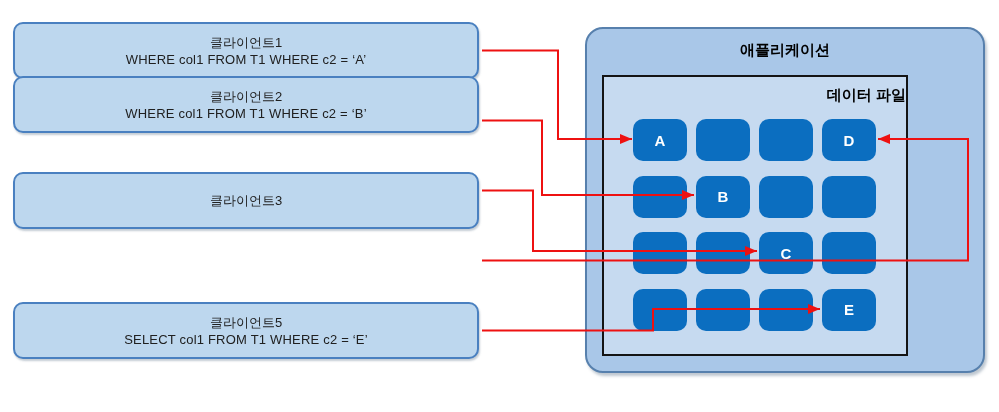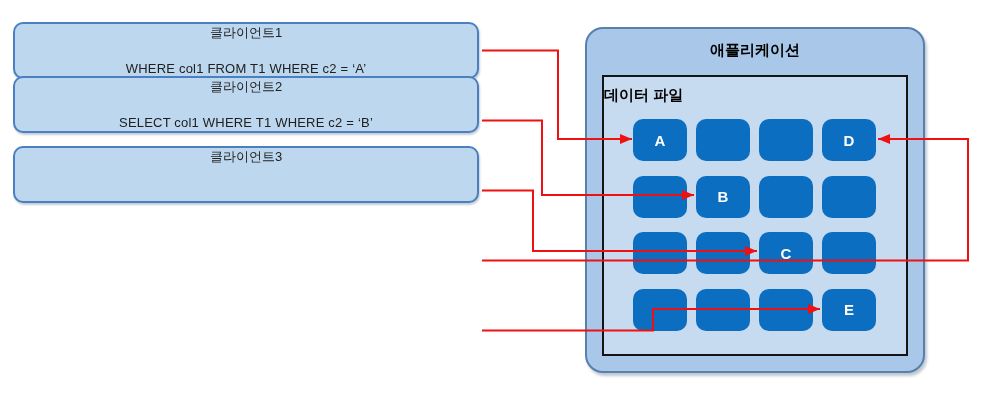--- a/index.html
+++ b/index.html
@@ -4,43 +4,43 @@
 <style>
   html,body { margin:0; padding:0; background:#ffffff; }
   .canvas {
     position:relative; width:999px; height:412px; background:#ffffff;
     font-family:"Liberation Sans","DejaVu Sans",sans-serif; overflow:hidden;
   }
   
   .client {
     position:absolute; left:13px; width:466px; height:57px;
     background:#BDD7EE; border:2px solid #4A80C0; border-radius:10px;
-    display:flex; flex-direction:column; align-items:center; justify-content:space-between;
+    display:flex; flex-direction:column; align-items:center; justify-content:center;
     color:#202020; box-sizing:border-box;
     box-shadow:1px 2px 2px rgba(110,130,150,.40);
   }
   .client .t { font-size:13px; line-height:17px; }
   .client .q { font-size:13px; line-height:17px; letter-spacing:.2px; }
-  .c1{top:22px}.c2{top:76px}.c3{top:146px}.c4{top:232px}.c5{top:302px}
+  .c1{top:22px}.c2{top:76px}.c3{top:172px}.c4{top:232px}.c5{top:302px}
 
   
   .app {
-    position:absolute; left:585px; top:27px; width:340px; height:346px;
+    position:absolute; left:585px; top:27px; width:400px; height:346px;
     background:#A9C7E8; border:2px solid #5780AD; border-radius:18px;
     box-sizing:border-box; box-shadow:2px 3px 3px rgba(110,130,150,.45);
   }
   .app-title {
     position:absolute; top:12px; left:0; right:0; text-align:center;
     font-weight:bold; font-size:15px; color:#000;
   }
   .file {
     position:absolute; left:15px; top:46px; width:306px; height:281px;
     background:#C6DAF0; border:2px solid #141414; box-sizing:border-box;
   }
-  .file-title { margin-top:9px; text-align:left; font-weight:bold; font-size:15px; color:#000; }
+  .file-title { margin-top:9px; text-align:right; font-weight:bold; font-size:15px; color:#000; }
   .grid {
     position:absolute; left:29px; top:42px; width:243px; height:212px;
     display:grid; grid-template-columns:repeat(4,54px); grid-template-rows:repeat(4,42px);
     justify-content:space-between; align-content:space-between;
   }
   .block {
     background:#0B6EC0; border-radius:10px; color:#ffffff;
     font-weight:bold; font-size:15px;
     display:flex; align-items:center; justify-content:center;
   }
@@ -51,24 +51,28 @@
 <body>
 
 <div class="canvas">
 
   <div class="client c1">
     <div class="t">클라이언트1</div>
     <div class="q">WHERE col1 FROM T1 WHERE c2 = ‘A’</div>
   </div>
   <div class="client c2">
     <div class="t">클라이언트2</div>
-    <div class="q">SELECT col1 WHERE T1 WHERE c2 = ‘B’</div>
+    <div class="q">WHERE col1 FROM T1 WHERE c2 = ‘B’</div>
   </div>
   <div class="client c3">
     <div class="t">클라이언트3</div>
+  </div>
+  <div class="client c5">
+    <div class="t">클라이언트5</div>
+    <div class="q">SELECT col1 FROM T1 WHERE c2 = ‘E’</div>
   </div>
 
   <div class="app">
     <div class="app-title">애플리케이션</div>
     <div class="file">
       <div class="file-title">데이터 파일</div>
       <div class="grid">
         <div class="block">A</div>
         <div class="block"></div>
         <div class="block"></div>

